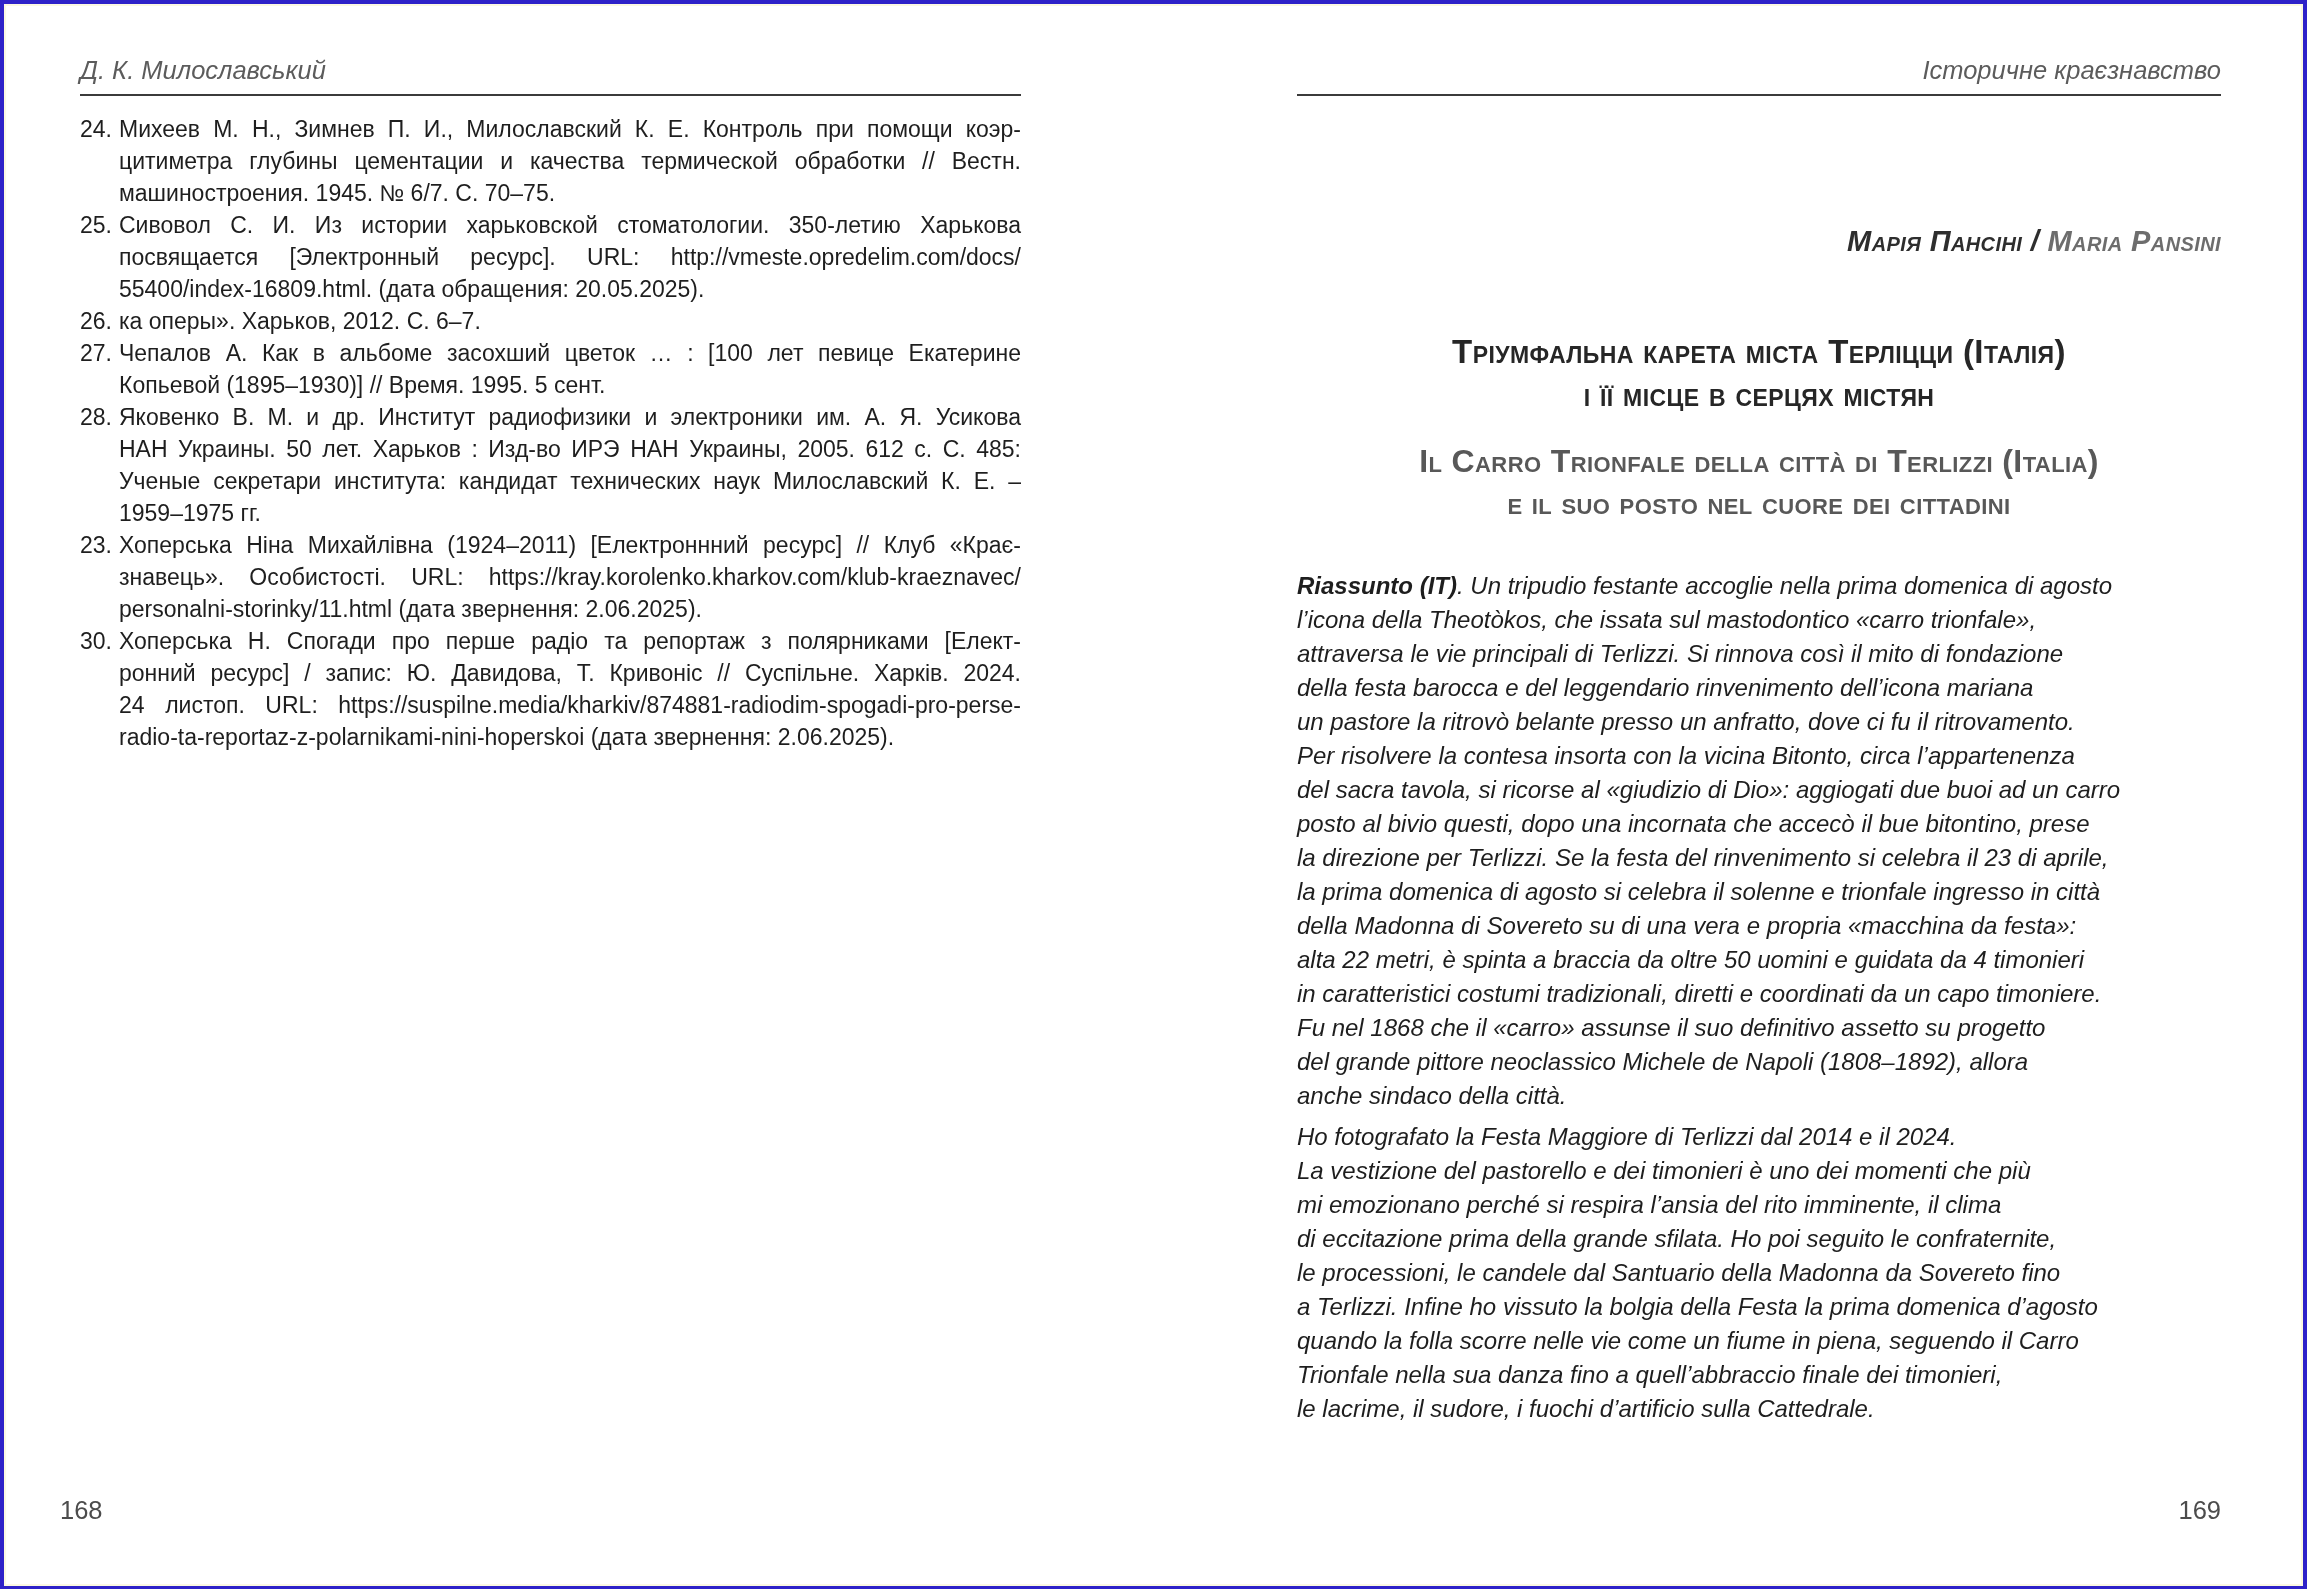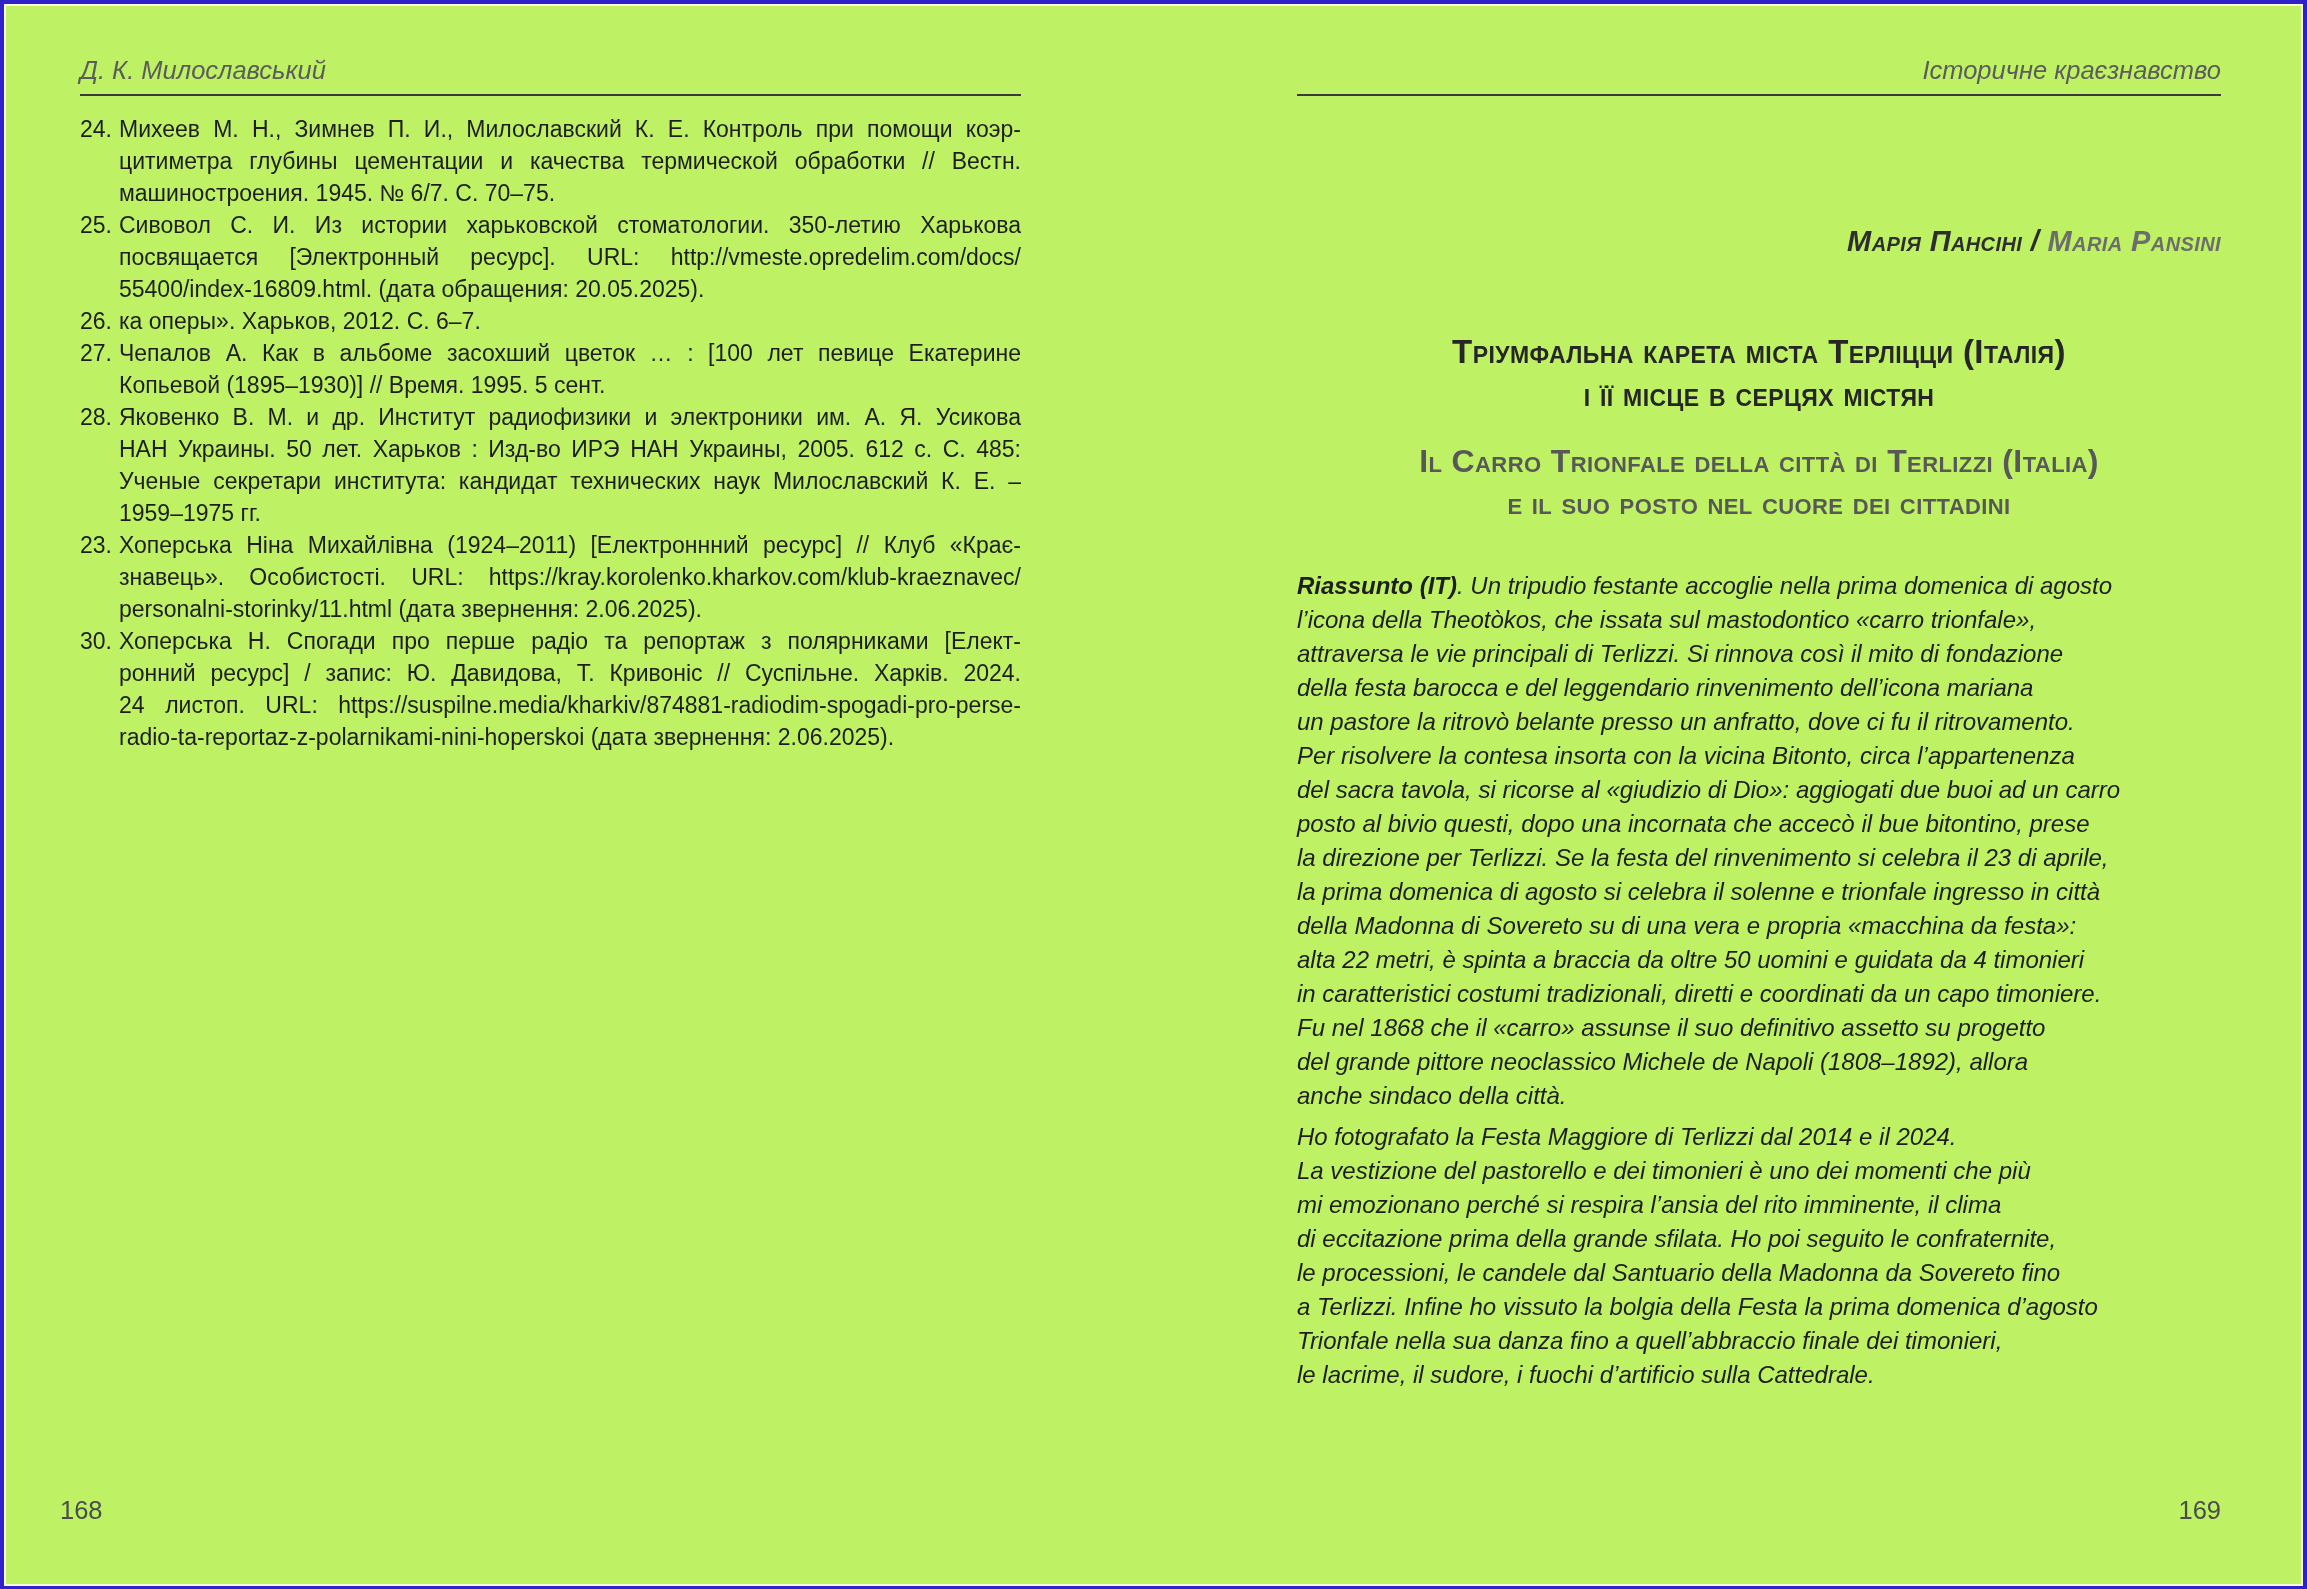--- a/index.html
+++ b/index.html
@@ -1,20 +1,20 @@
 <!DOCTYPE html>
 <html style="font-size:11.3px"><head>
 <meta charset="utf-8">
 <style>
   html,body { margin:0; padding:0; background:#e8e8e8; }
   .frame {
     position:relative;
     width:2307px; height:1590px;
     box-sizing:border-box;
-    background:#bef264;
+    background:#ffffff;
     border:4.3px solid #2e22c8;
     box-shadow: inset 0 0 0 2.1px #fbf8e2;
     overflow:hidden;
     font-family:"Liberation Sans", sans-serif;
     color:#1f1f1f;
   }
   .page-col { position:absolute; top:51px; }
   .page-col.left  { left:76px;  width:941px; }
   .page-col.right { left:1293px; width:924px; }
 
@@ -183,20 +183,21 @@
           <div class="ab-line">del grande pittore neoclassico Michele de Napoli (1808–1892), allora</div>
           <div class="ab-line">anche sindaco della città.</div>
         </div>
       <div class="ab-para-2">
           <div class="ab-line">Ho fotografato la Festa Maggiore di Terlizzi dal 2014 e il 2024.</div>
           <div class="ab-line">La vestizione del pastorello e dei timonieri è uno dei momenti che più</div>
           <div class="ab-line">mi emozionano perché si respira l’ansia del rito imminente, il clima</div>
           <div class="ab-line">di eccitazione prima della grande sfilata. Ho poi seguito le confraternite,</div>
           <div class="ab-line">le processioni, le candele dal Santuario della Madonna da Sovereto fino</div>
           <div class="ab-line">a Terlizzi. Infine ho vissuto la bolgia della Festa la prima domenica d’agosto</div>
+          <div class="ab-line">quando la folla scorre nelle vie come un fiume in piena, seguendo il Carro</div>
           <div class="ab-line">Trionfale nella sua danza fino a quell’abbraccio finale dei timonieri,</div>
           <div class="ab-line">le lacrime, il sudore, i fuochi d’artificio sulla Cattedrale.</div>
         </div>
     </div>
   </div>
 
   <div class="page-number pn-left">168</div>
   <div class="page-number pn-right">169</div>
 </div>
 

